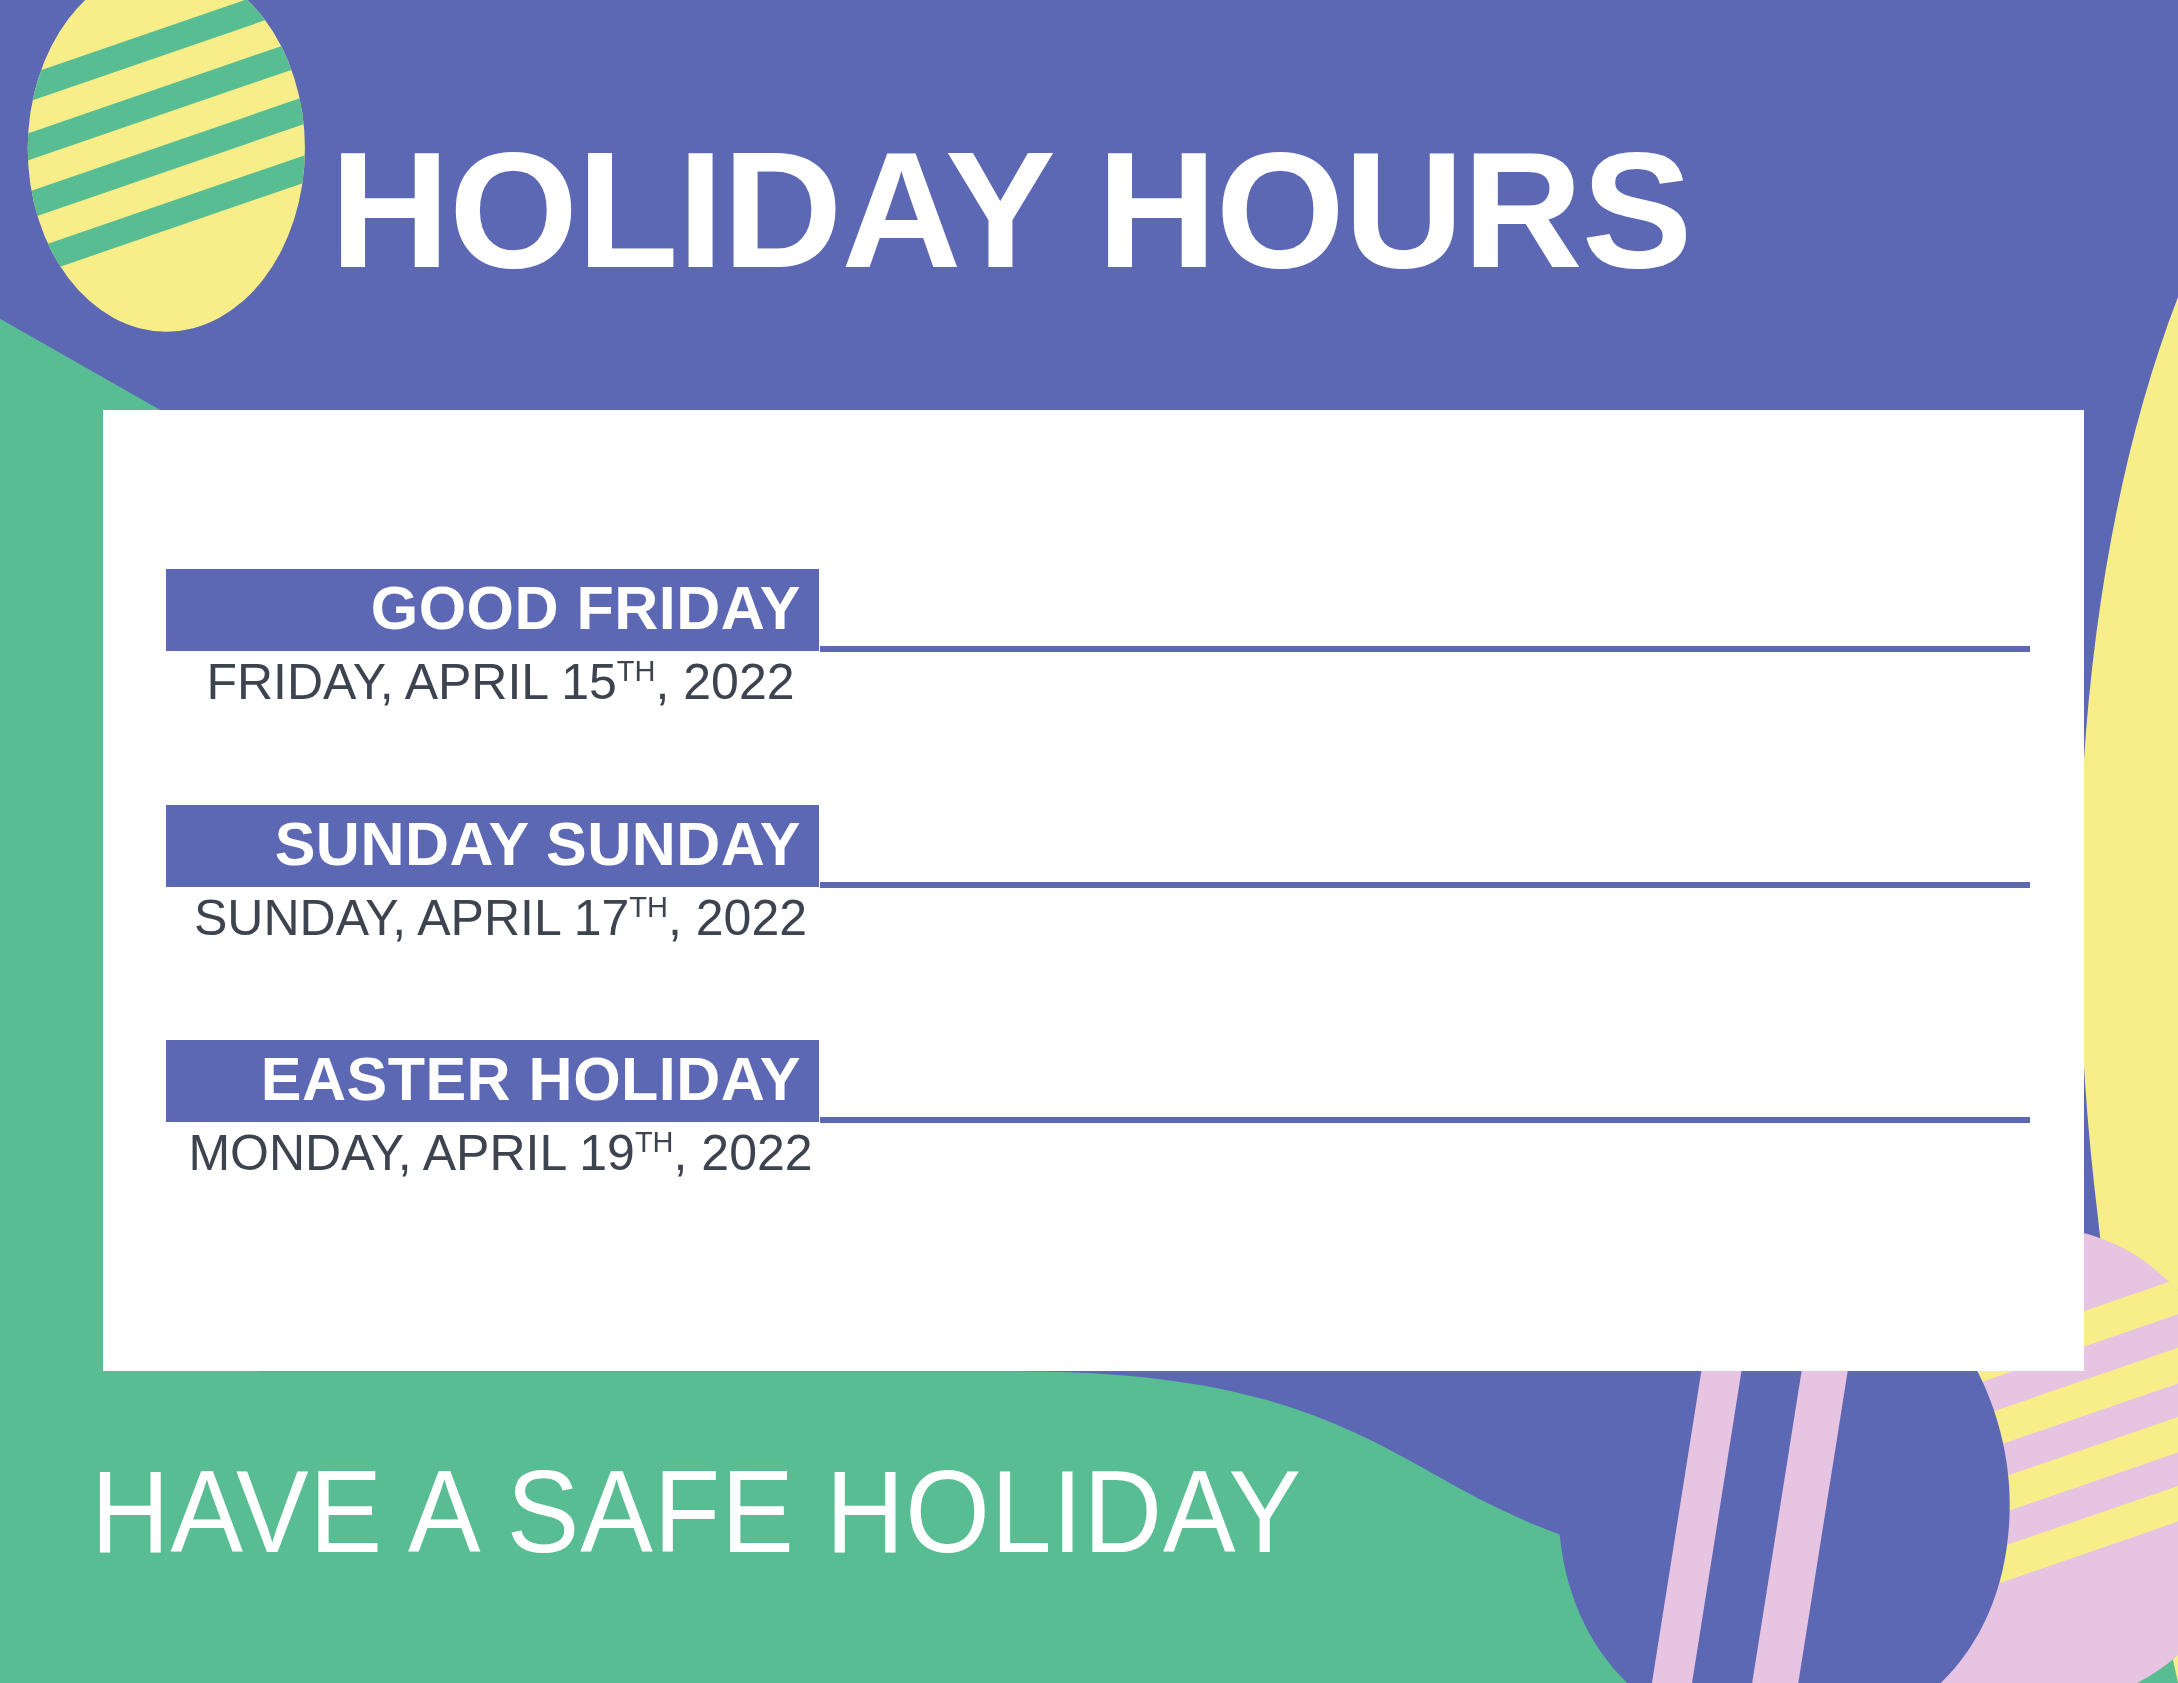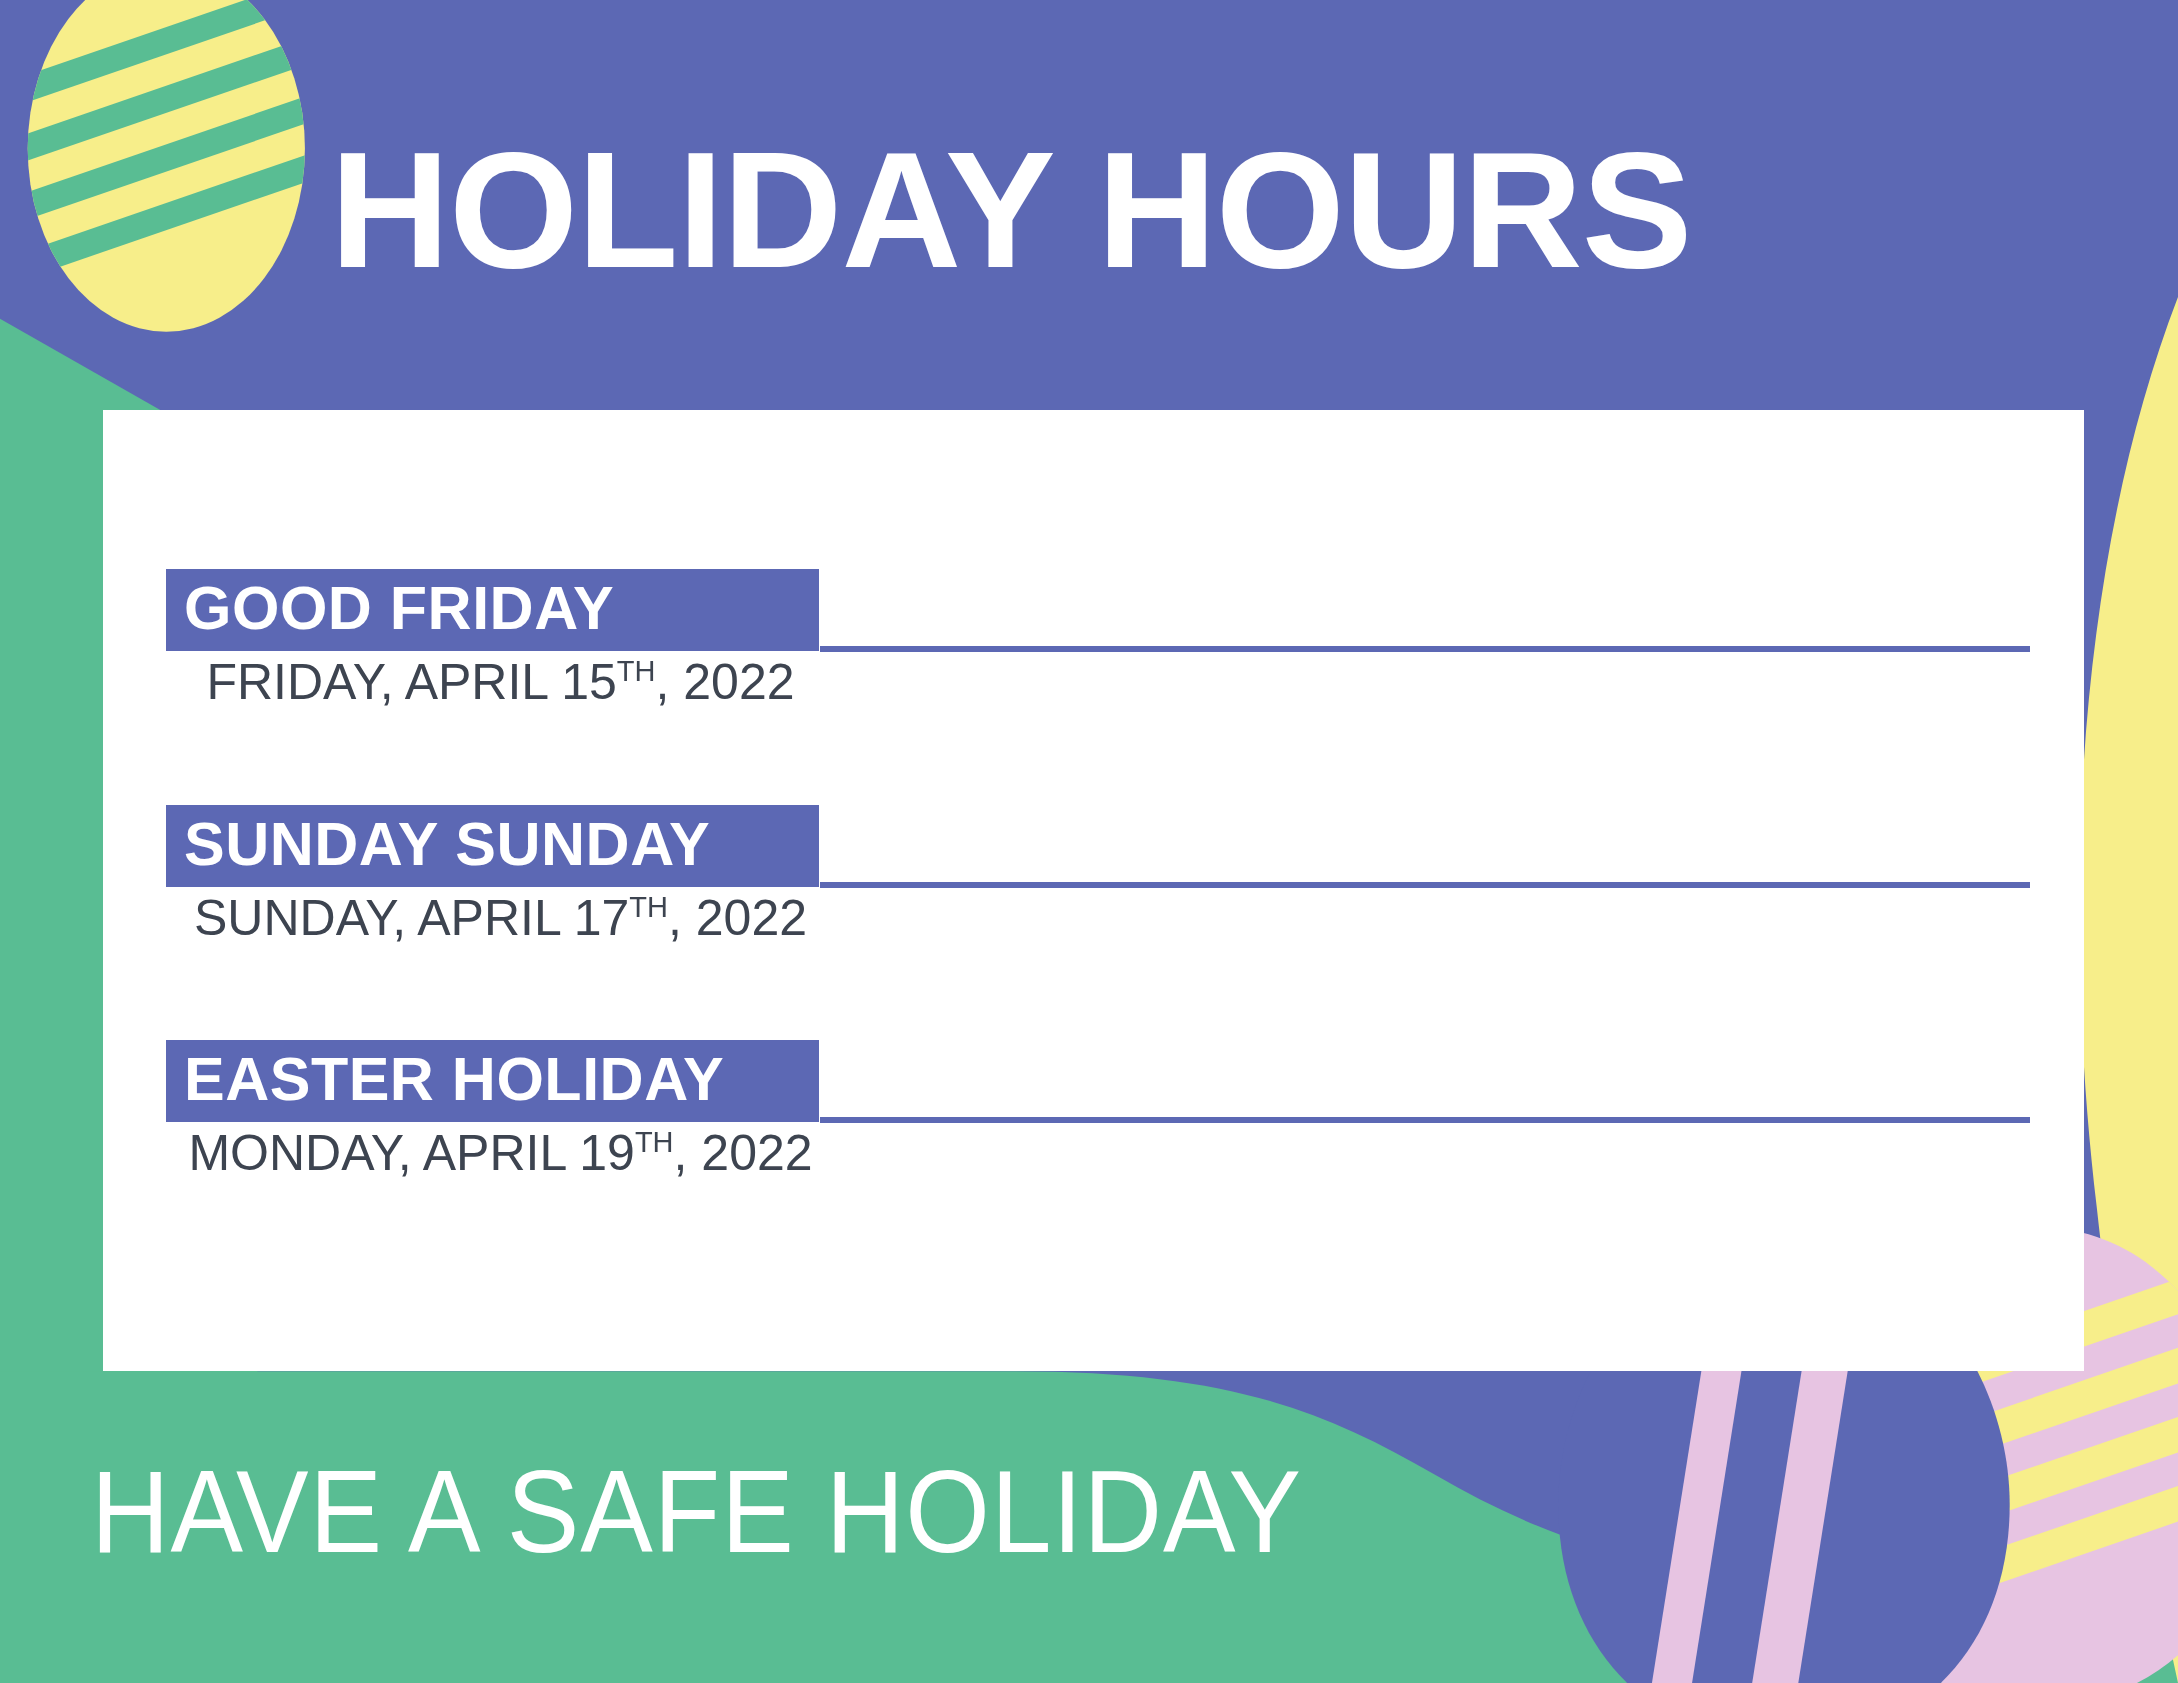--- a/index.html
+++ b/index.html
@@ -84,21 +84,21 @@
 
   .banner {
     position: absolute;
     left: 166px;
     top: 0;
     width: 653px;
     height: 82px;
     background: #5C68B4;
     display: flex;
     align-items: center;
-    justify-content: flex-start;
+    justify-content: flex-end;
     box-sizing: border-box;
     padding: 0 18px 4px 18px;
   }
 
   .banner-label {
     color: #ffffff;
     font-size: 61px;
     font-weight: 700;
     line-height: 1;
     letter-spacing: 0.5px;

